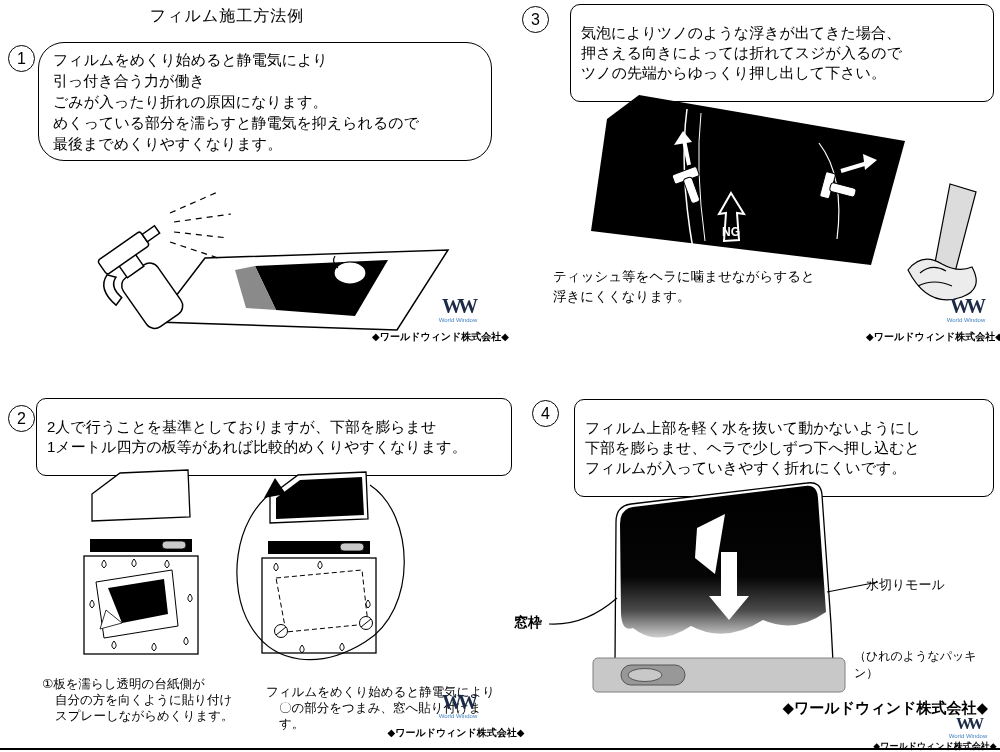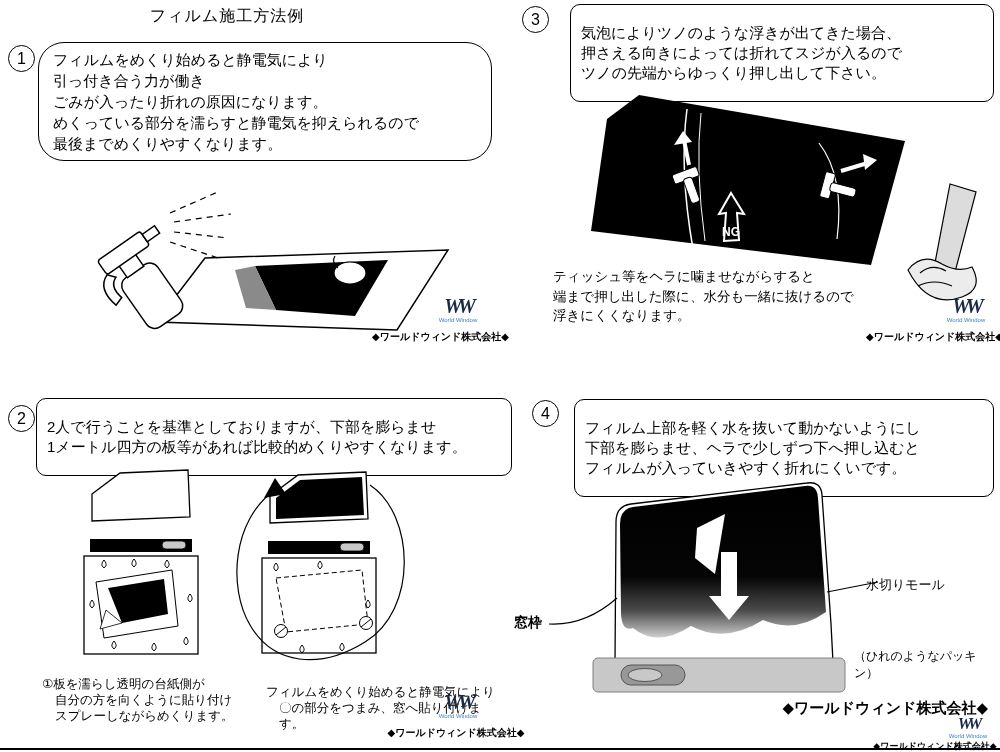--- a/index.html
+++ b/index.html
@@ -7,21 +7,21 @@
   .page{position:relative;width:1000px;height:752px;background:#fff;overflow:hidden;}
   .abs{position:absolute;}
   .title{left:127px;top:6px;width:200px;text-align:center;font-size:16px;letter-spacing:1px;}
   .badge{width:25px;height:25px;border:1.6px solid #000;border-radius:50%;text-align:center;line-height:25px;font-size:16px;background:#fff;}
   .bubble{border:1.6px solid #000;border-radius:26px;padding:6px 14px;font-size:15px;line-height:21px;background:#fff;}
   .rbox{border:1.6px solid #000;border-radius:10px;padding:18px 10px;font-size:15px;line-height:20px;background:#fff;}
   .note{font-size:13.5px;line-height:19.5px;}
   .caption{font-size:12.5px;line-height:16px;}
   .caption .indent{padding-left:13px;}
   .ww{width:44px;text-align:center;line-height:1;}
-  .ww-mark{font-family:"Liberation Serif","DejaVu Serif",serif;font-style:italic;font-weight:bold;font-size:20px;letter-spacing:-4px;color:#1b2a45;}
+  .ww-mark{font-family:"Liberation Serif","DejaVu Serif",serif;font-weight:bold;font-size:20px;letter-spacing:-4px;color:#1b2a45;}
   .ww-sub{font-size:6px;color:#3f7fc1;margin-top:1px;}
   .co-small{font-size:10px;font-weight:bold;text-align:center;white-space:nowrap;}
   .co-bold{font-size:15px;font-weight:bold;white-space:nowrap;}
   .lbl-bold{font-size:14px;font-weight:bold;}
   .lbl{font-size:13px;}
   .lbl-sub{font-size:12px;margin-top:48px;}
   .bottom-rule{left:0;top:748px;width:1000px;height:2px;background:#000;}
 </style>
 </head>
 <body>
@@ -109,21 +109,20 @@
     <g stroke="#000" stroke-width="1.2">
       <polygon points="52,6 78,14 56,98 36,90" fill="#dcdcdc"></polygon>
       <path d="M10,92 q14,-18 34,-6 q16,9 30,3 q12,22 -10,30 q-34,12 -54,-27 z" fill="#ececec"></path>
       <path d="M22,95 q12,-10 26,-2" fill="none"></path>
       <path d="M20,108 q16,-8 34,0" fill="none"></path>
     </g>
   </svg>
 
   <div class="abs note" style="left:553px;top:267px;width:340px">
     <div>ティッシュ等をヘラに噛ませながらすると</div>
-    <div>端まで押し出した際に、水分も一緒に抜けるので</div>
     <div>浮きにくくなります。</div>
   </div>
 
   <div class="abs ww" style="left:944px;top:296px">
     <div class="ww-mark">WW</div>
     <div class="ww-sub">World Window</div>
   </div>
   <div class="abs co-small" style="left:866px;top:330px;width:132px">◆ワールドウィンド株式会社◆</div>
 
   <div class="abs badge" style="left:8px;top:405px">2</div>

